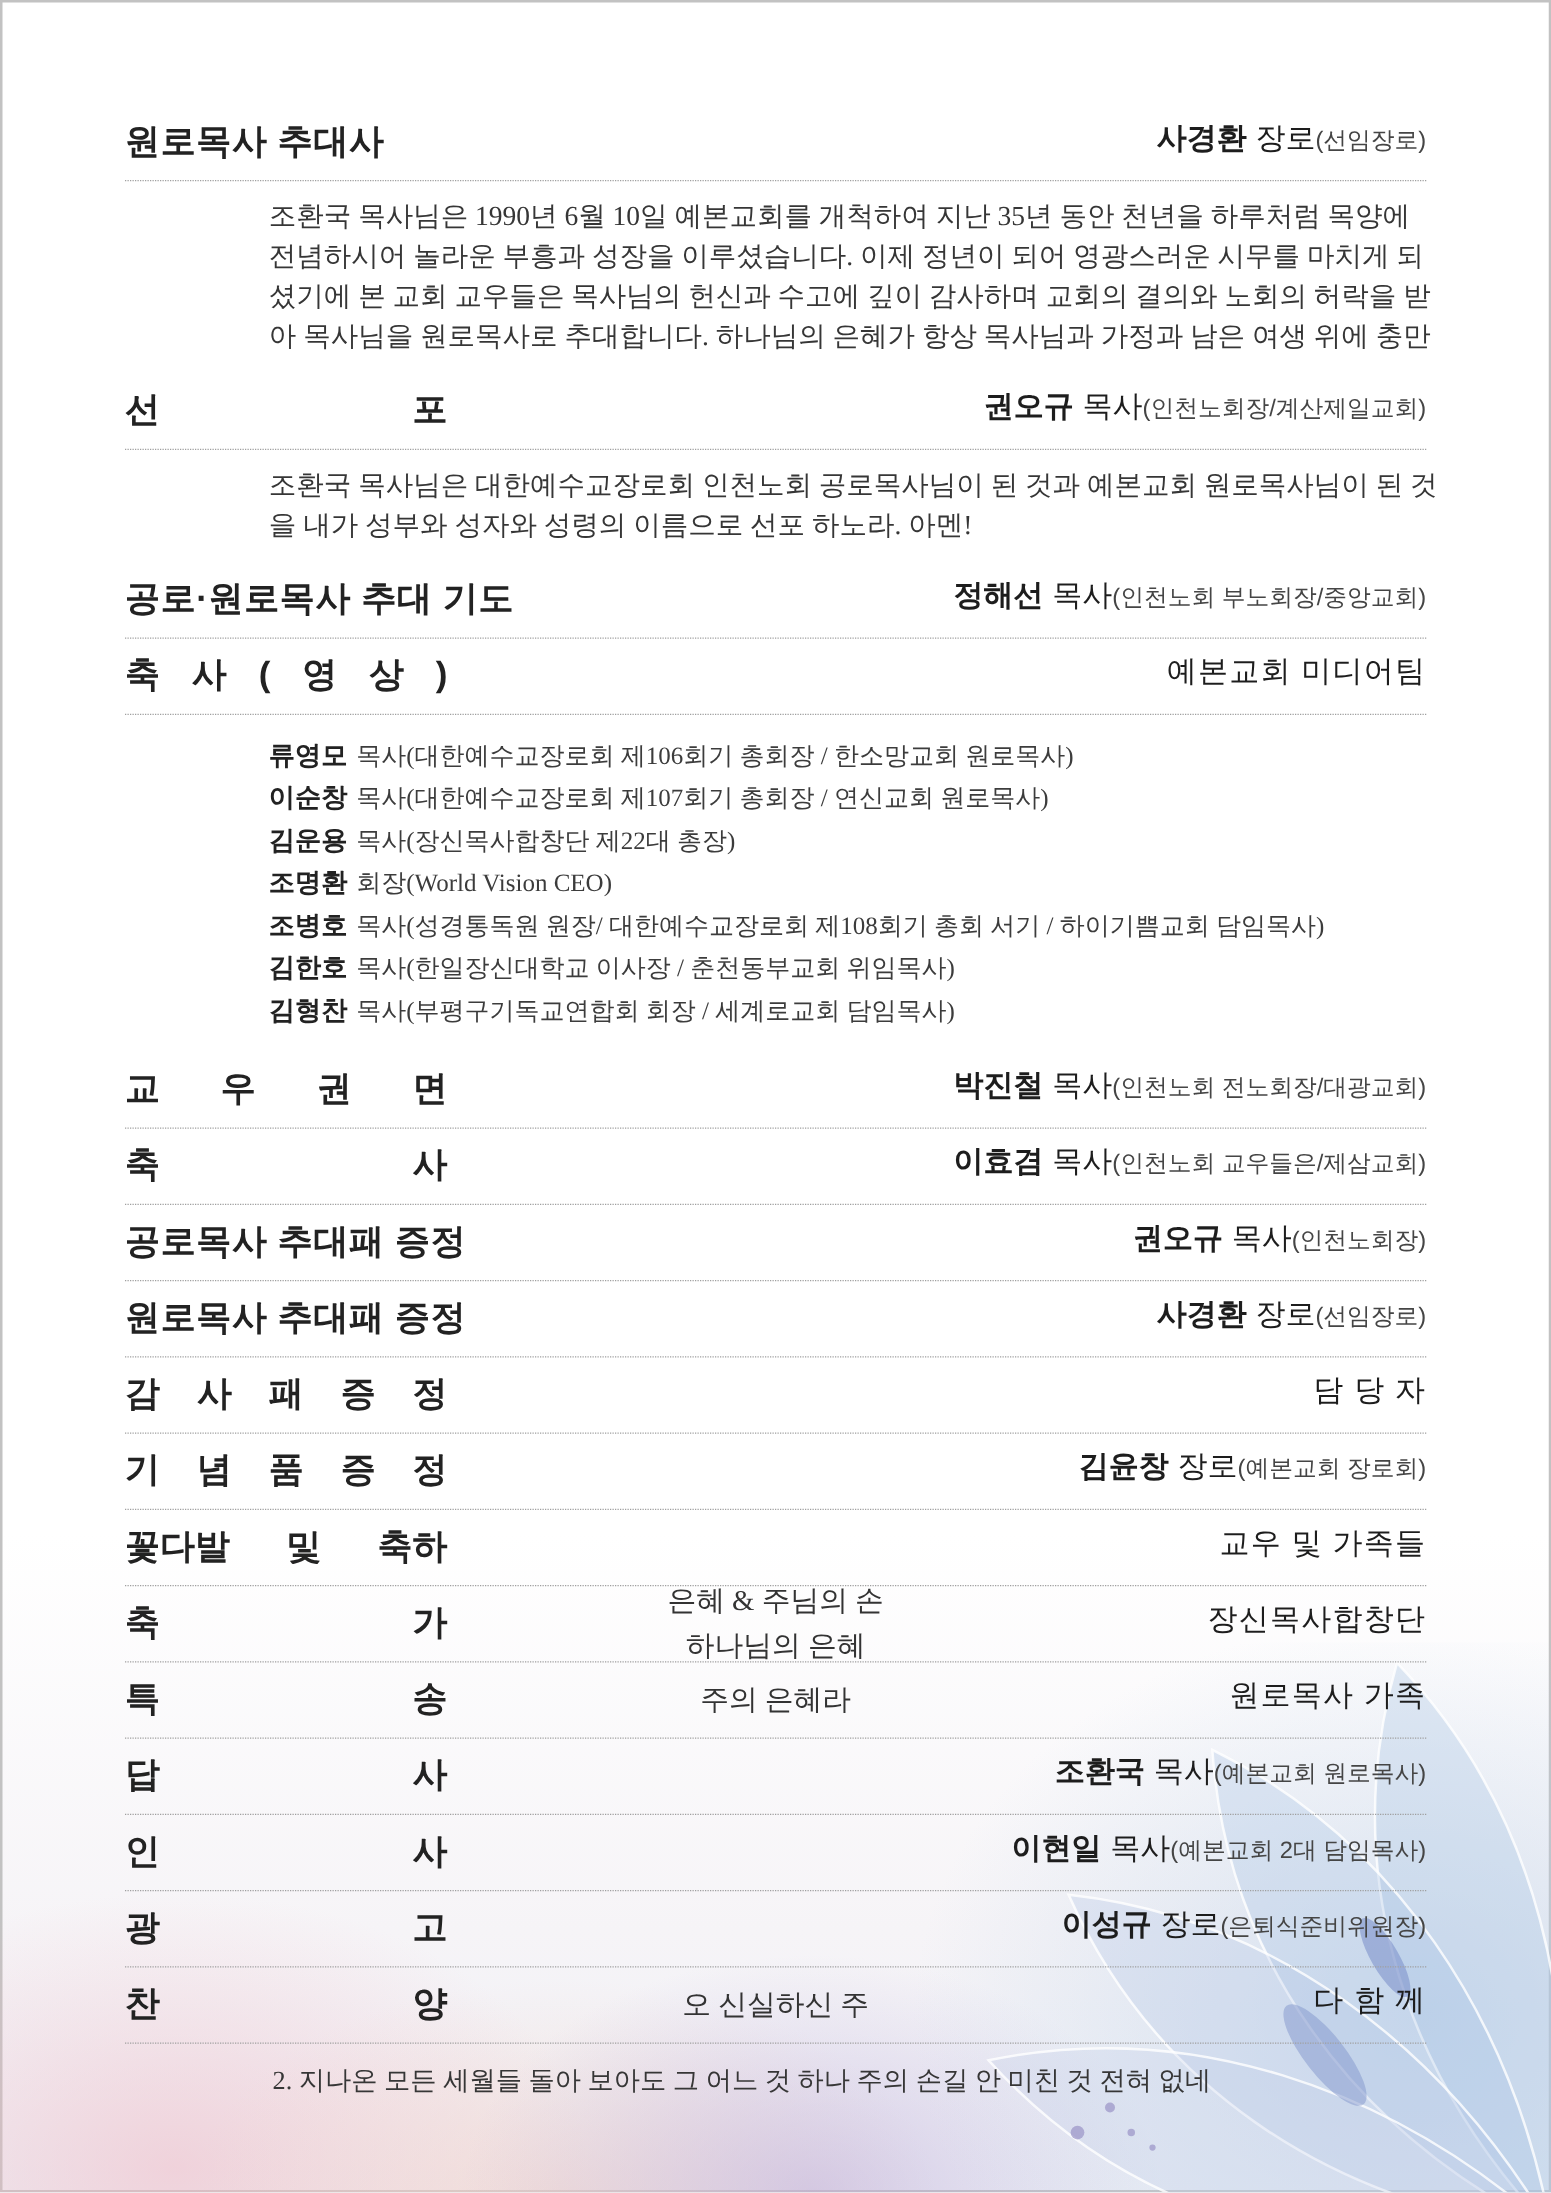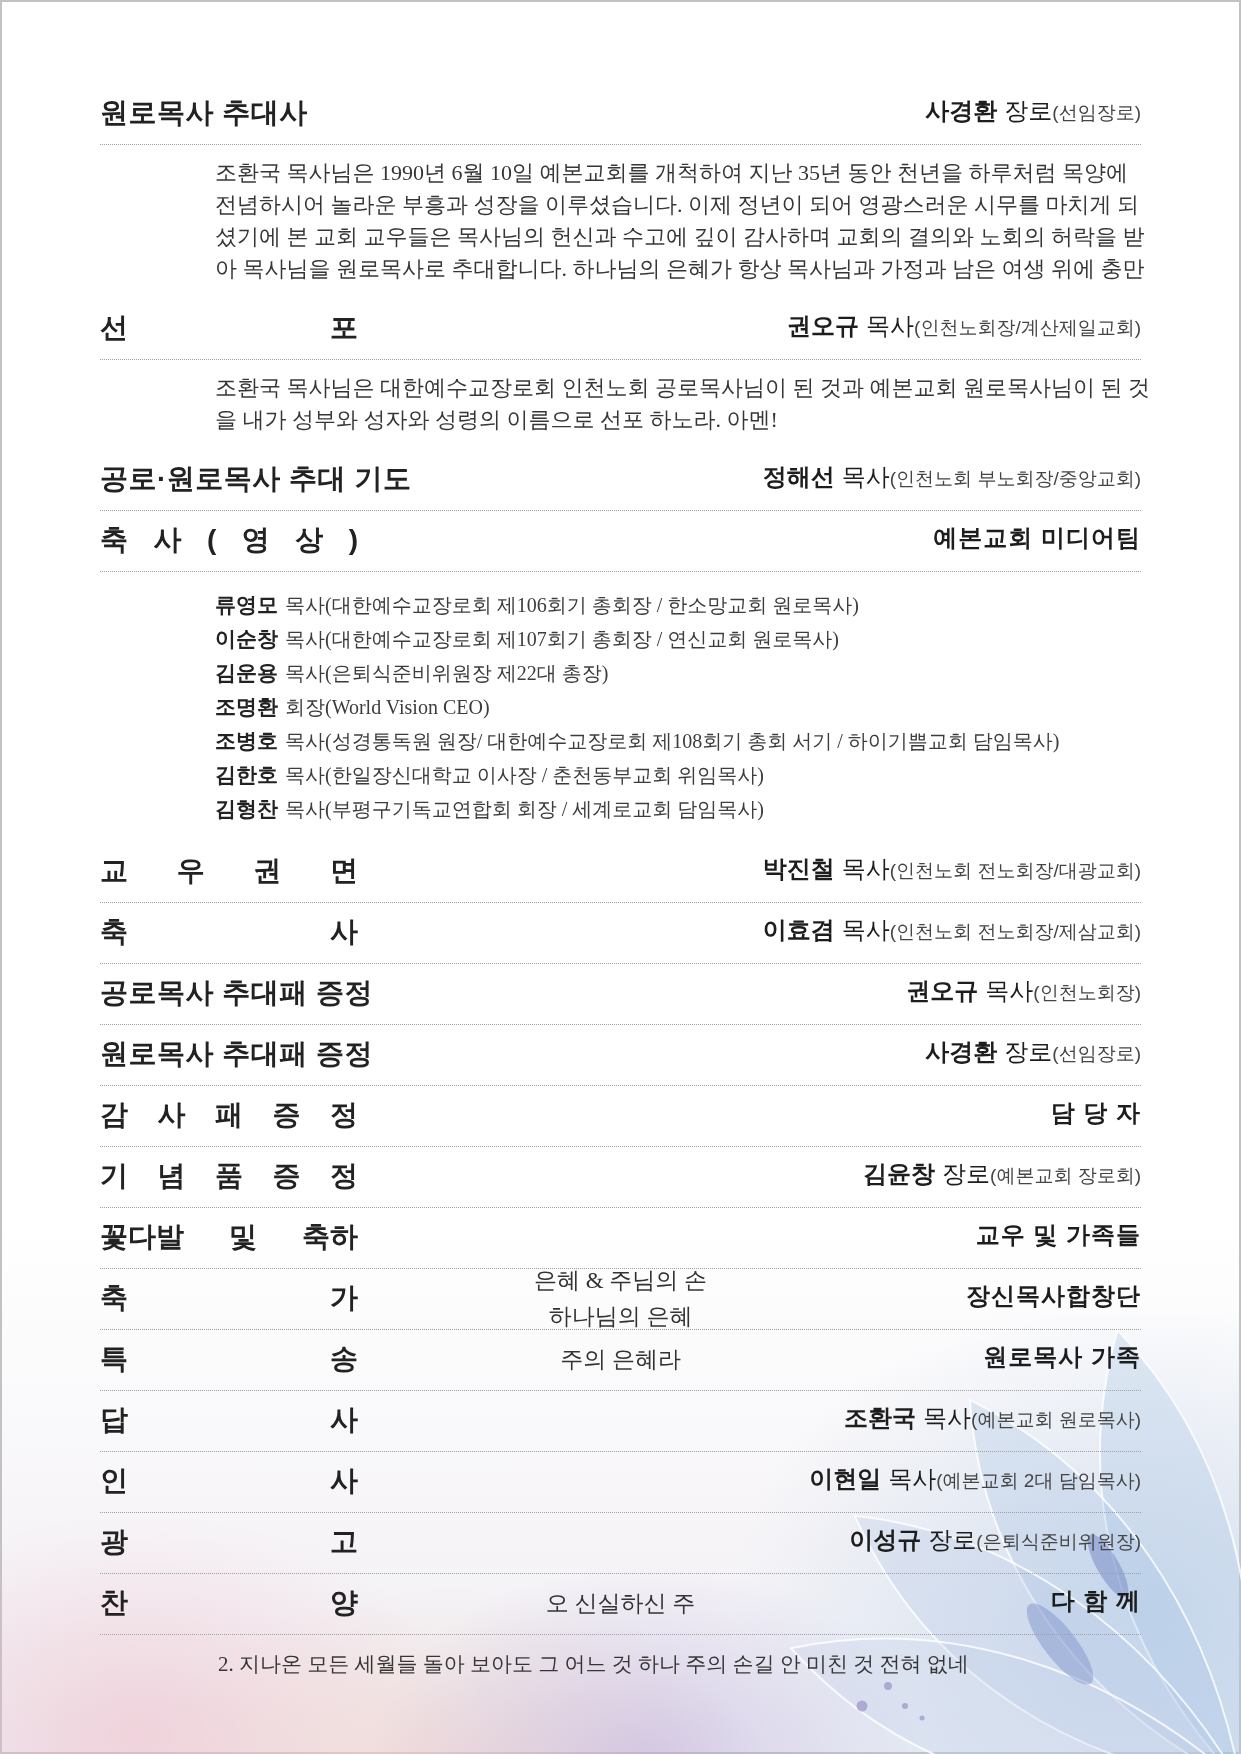--- a/index.html
+++ b/index.html
@@ -17,21 +17,21 @@
          color:#222;letter-spacing:.5px;white-space:nowrap;}
   .title.spread{display:flex;justify-content:space-between;letter-spacing:0;}
   .center{position:absolute;left:0;right:0;top:50%;transform:translateY(-50%);
           text-align:center;pointer-events:none;}
   .cline{font-family:"Liberation Serif",serif;font-size:23px;line-height:36px;color:#333;}
   .right{flex:1 1 auto;text-align:right;white-space:nowrap;color:#1d1d1d;}
   .right .line{line-height:36px;}
   .right .name{font-weight:700;font-size:24px;}
   .right .role{font-weight:400;font-size:24px;margin-left:7px;}
   .right .paren{font-weight:400;font-size:19px;color:#454545;}
-  .right .plain{font-weight:700;font-size:24px;letter-spacing:1px;}
+  .right .plain{font-weight:400;font-size:24px;letter-spacing:1px;}
   .paragraph{margin:12px 0 14px 115px;font-family:"Liberation Serif",serif;
         font-size:22px;line-height:32px;color:#363636;white-space:nowrap;}
   .namelist{margin:16px 0 16px 115px;white-space:nowrap;}
   .nline{font-family:"Liberation Serif",serif;font-size:20px;line-height:33px;color:#3c3c3c;}
   .nname{font-family:"Liberation Sans",sans-serif;font-weight:700;font-size:21px;
          color:#222;margin-right:7px;}
   .hymn{margin:12px 0 16px 118px;font-family:"Liberation Serif",serif;
         font-size:21px;line-height:34px;color:#363636;white-space:nowrap;}
   .hymn .pline:nth-child(4){padding-left:56px;}
 </style>
@@ -127,21 +127,21 @@
             <span class="tok">상</span>
             <span class="tok">)</span>
           </div>
           <div class="right">
             <div class="line"><span class="plain">예본교회 미디어팀</span></div>
           </div>
         </div>
         <div class="namelist">
           <div class="nline"><span class="nname">류영모</span><span class="ndesc">목사(대한예수교장로회 제106회기 총회장 / 한소망교회 원로목사)</span></div>
           <div class="nline"><span class="nname">이순창</span><span class="ndesc">목사(대한예수교장로회 제107회기 총회장 / 연신교회 원로목사)</span></div>
-          <div class="nline"><span class="nname">김운용</span><span class="ndesc">목사(은퇴식준비위원장 제22대 총장)</span></div>
+          <div class="nline"><span class="nname">김운용</span><span class="ndesc">목사(장신목사합창단 제22대 총장)</span></div>
           <div class="nline"><span class="nname">조명환</span><span class="ndesc">회장(World Vision CEO)</span></div>
           <div class="nline"><span class="nname">조병호</span><span class="ndesc">목사(성경통독원 원장/ 대한예수교장로회 제108회기 총회 서기 / 하이기쁨교회 담임목사)</span></div>
           <div class="nline"><span class="nname">김한호</span><span class="ndesc">목사(한일장신대학교 이사장 / 춘천동부교회 위임목사)</span></div>
           <div class="nline"><span class="nname">김형찬</span><span class="ndesc">목사(부평구기독교연합회 회장 / 세계로교회 담임목사)</span></div>
         </div>
       </div>
       <div class="row">
         <div class="head">
           <div class="title spread">
             <span class="tok">교</span>
@@ -154,21 +154,21 @@
           </div>
         </div>
       </div>
       <div class="row">
         <div class="head">
           <div class="title spread">
             <span class="tok">축</span>
             <span class="tok">사</span>
           </div>
           <div class="right">
-            <div class="line"><span class="name">이효겸</span><span class="role">목사</span><span class="paren">(인천노회 전노회장/제삼교회)</span></div>
+            <div class="line"><span class="name">이효겸</span><span class="role">목사</span><span class="paren">(인천노회 교우들은/제삼교회)</span></div>
           </div>
         </div>
       </div>
       <div class="row">
         <div class="head">
           <div class="title">공로목사 추대패 증정</div>
           <div class="right">
             <div class="line"><span class="name">권오규</span><span class="role">목사</span><span class="paren">(인천노회장)</span></div>
           </div>
         </div>

